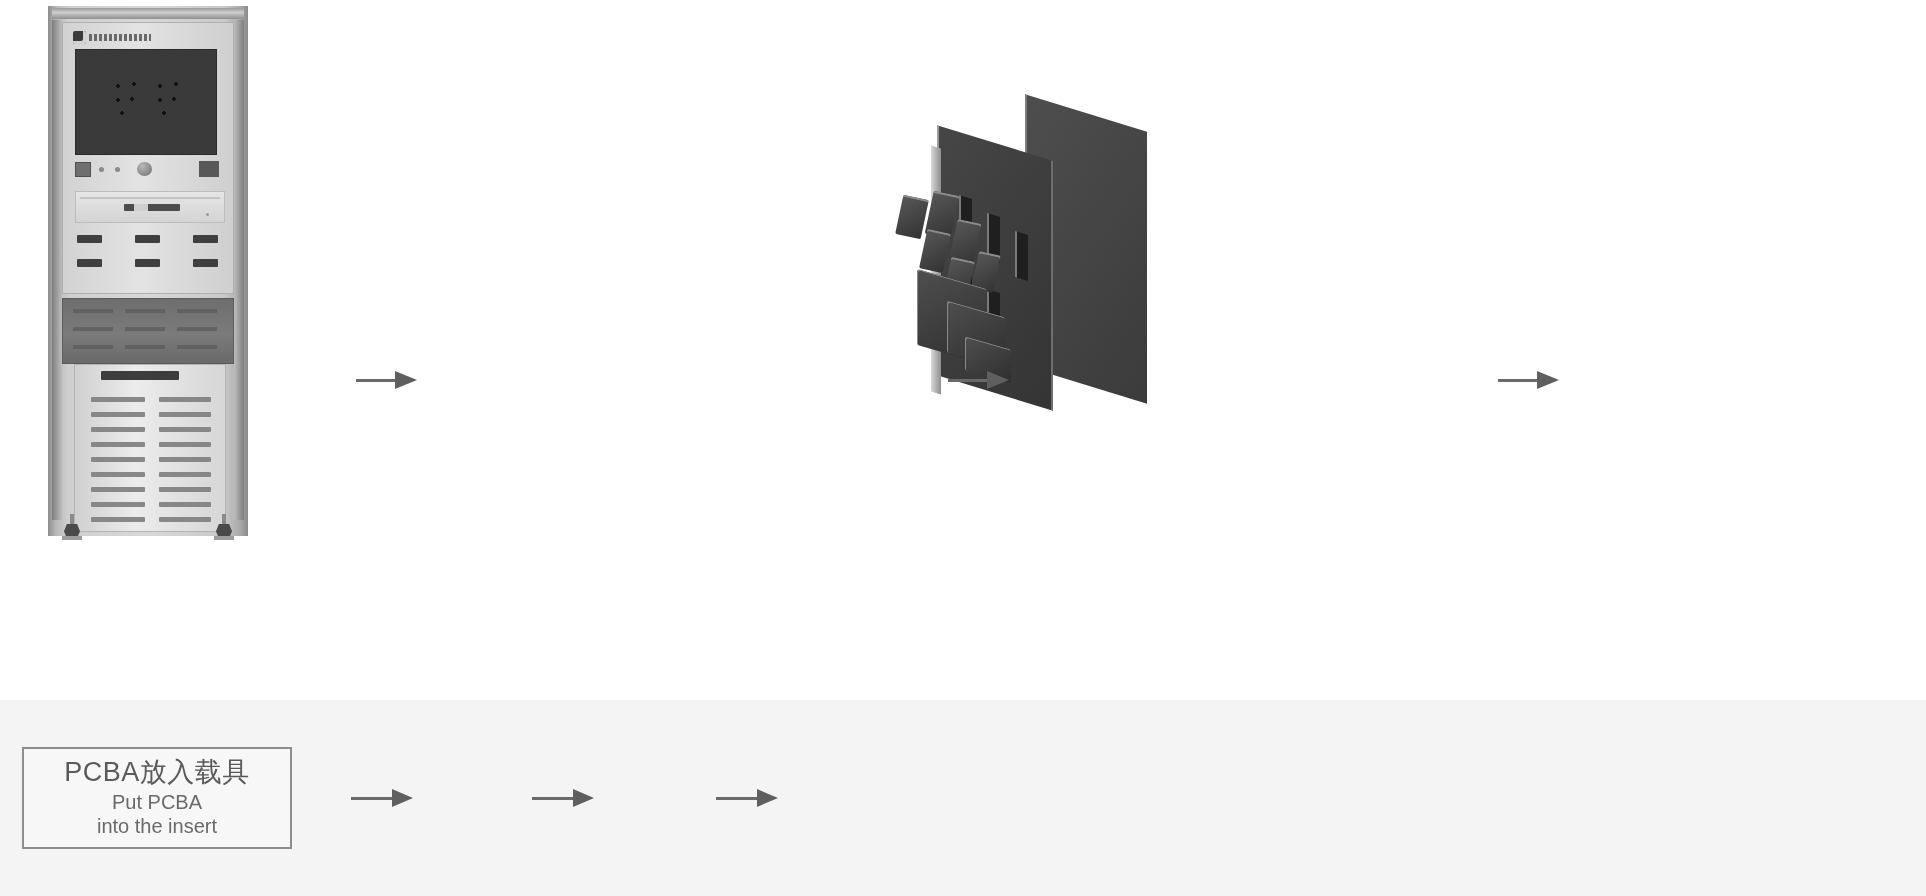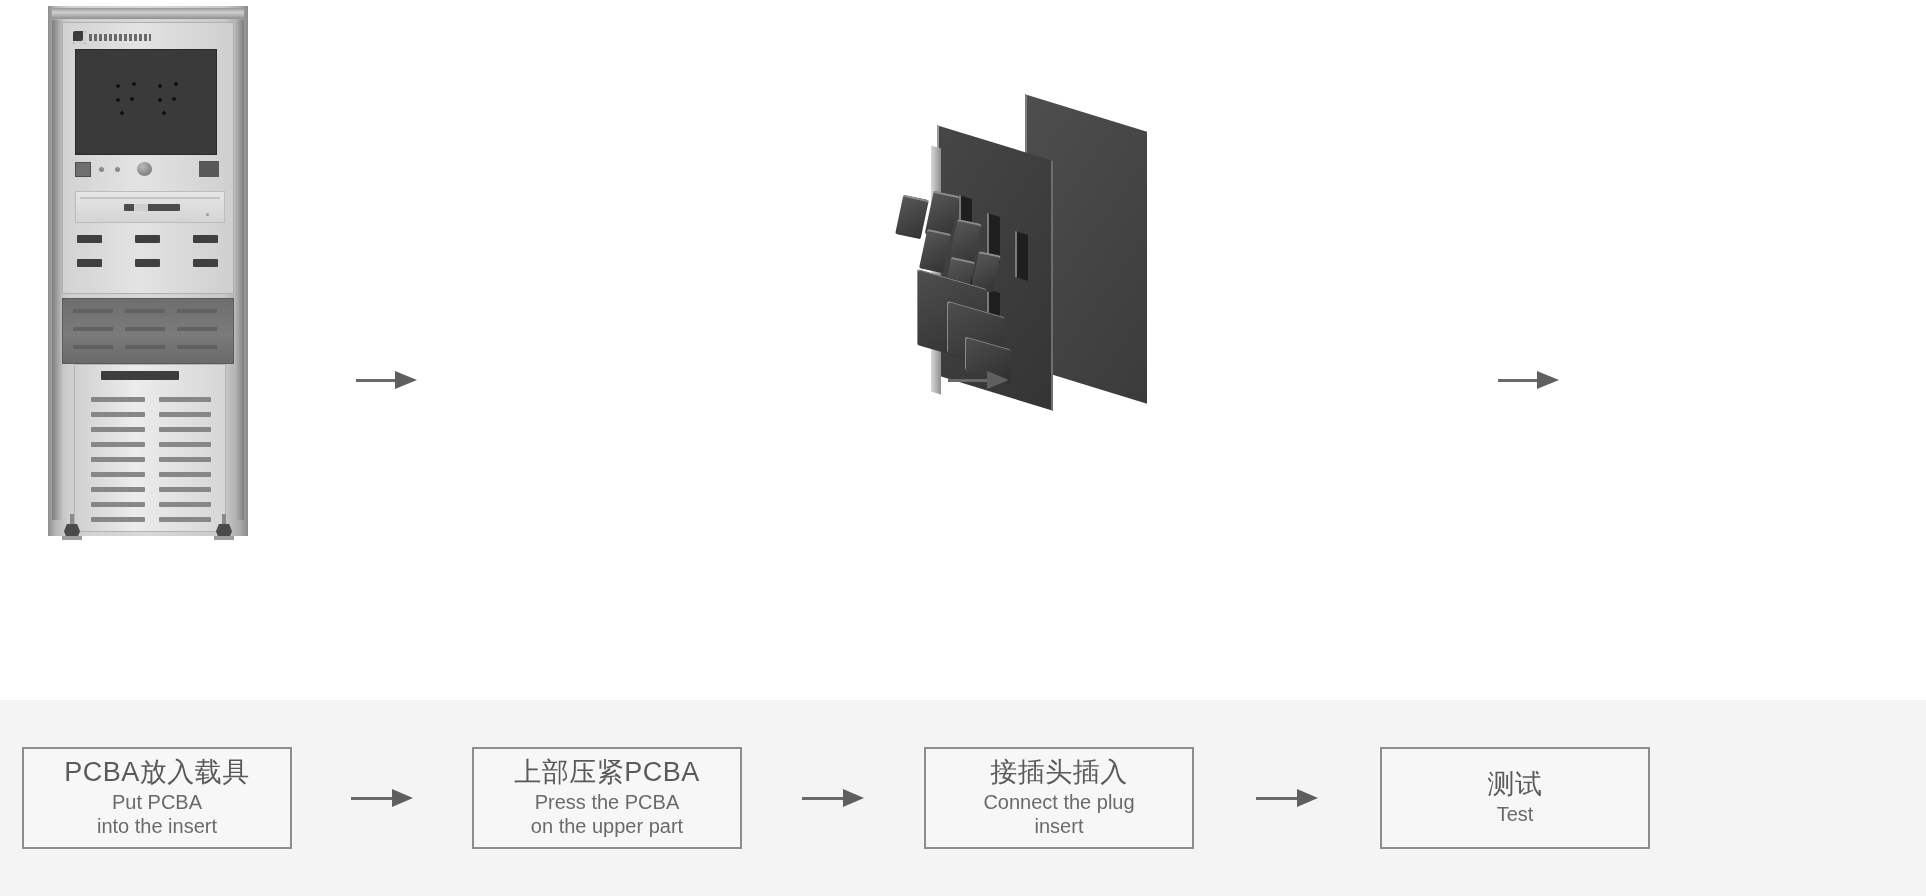--- a/index.html
+++ b/index.html
@@ -317,47 +317,33 @@
         <div class="step-en" style="margin-top:0;">into the insert</div>
       </div>
 
       <div class="gap gap-1">
         <div class="arrow arrow-bot" style="position:relative;">
           <span class="shaft"></span>
           <span class="head"></span>
         </div>
       </div>
 
-      <div class="step-box">
-        <div class="step-cn">上部压紧PCBA</div>
-        <div class="step-en">Press the PCBA</div>
-        <div class="step-en" style="margin-top:0;">on the upper part</div>
-      </div>
 
       <div class="gap gap-2">
         <div class="arrow arrow-bot" style="position:relative;">
           <span class="shaft"></span>
           <span class="head"></span>
         </div>
       </div>
 
-      <div class="step-box">
-        <div class="step-cn">接插头插入</div>
-        <div class="step-en">Connect the plug</div>
-        <div class="step-en" style="margin-top:0;">insert</div>
-      </div>
 
       <div class="gap gap-3">
         <div class="arrow arrow-bot" style="position:relative;">
           <span class="shaft"></span>
           <span class="head"></span>
         </div>
       </div>
 
-      <div class="step-box">
-        <div class="step-cn">测试</div>
-        <div class="step-en">Test</div>
-      </div>
 
     </div>
   </div>
 
 </div>
 
 </body></html>

